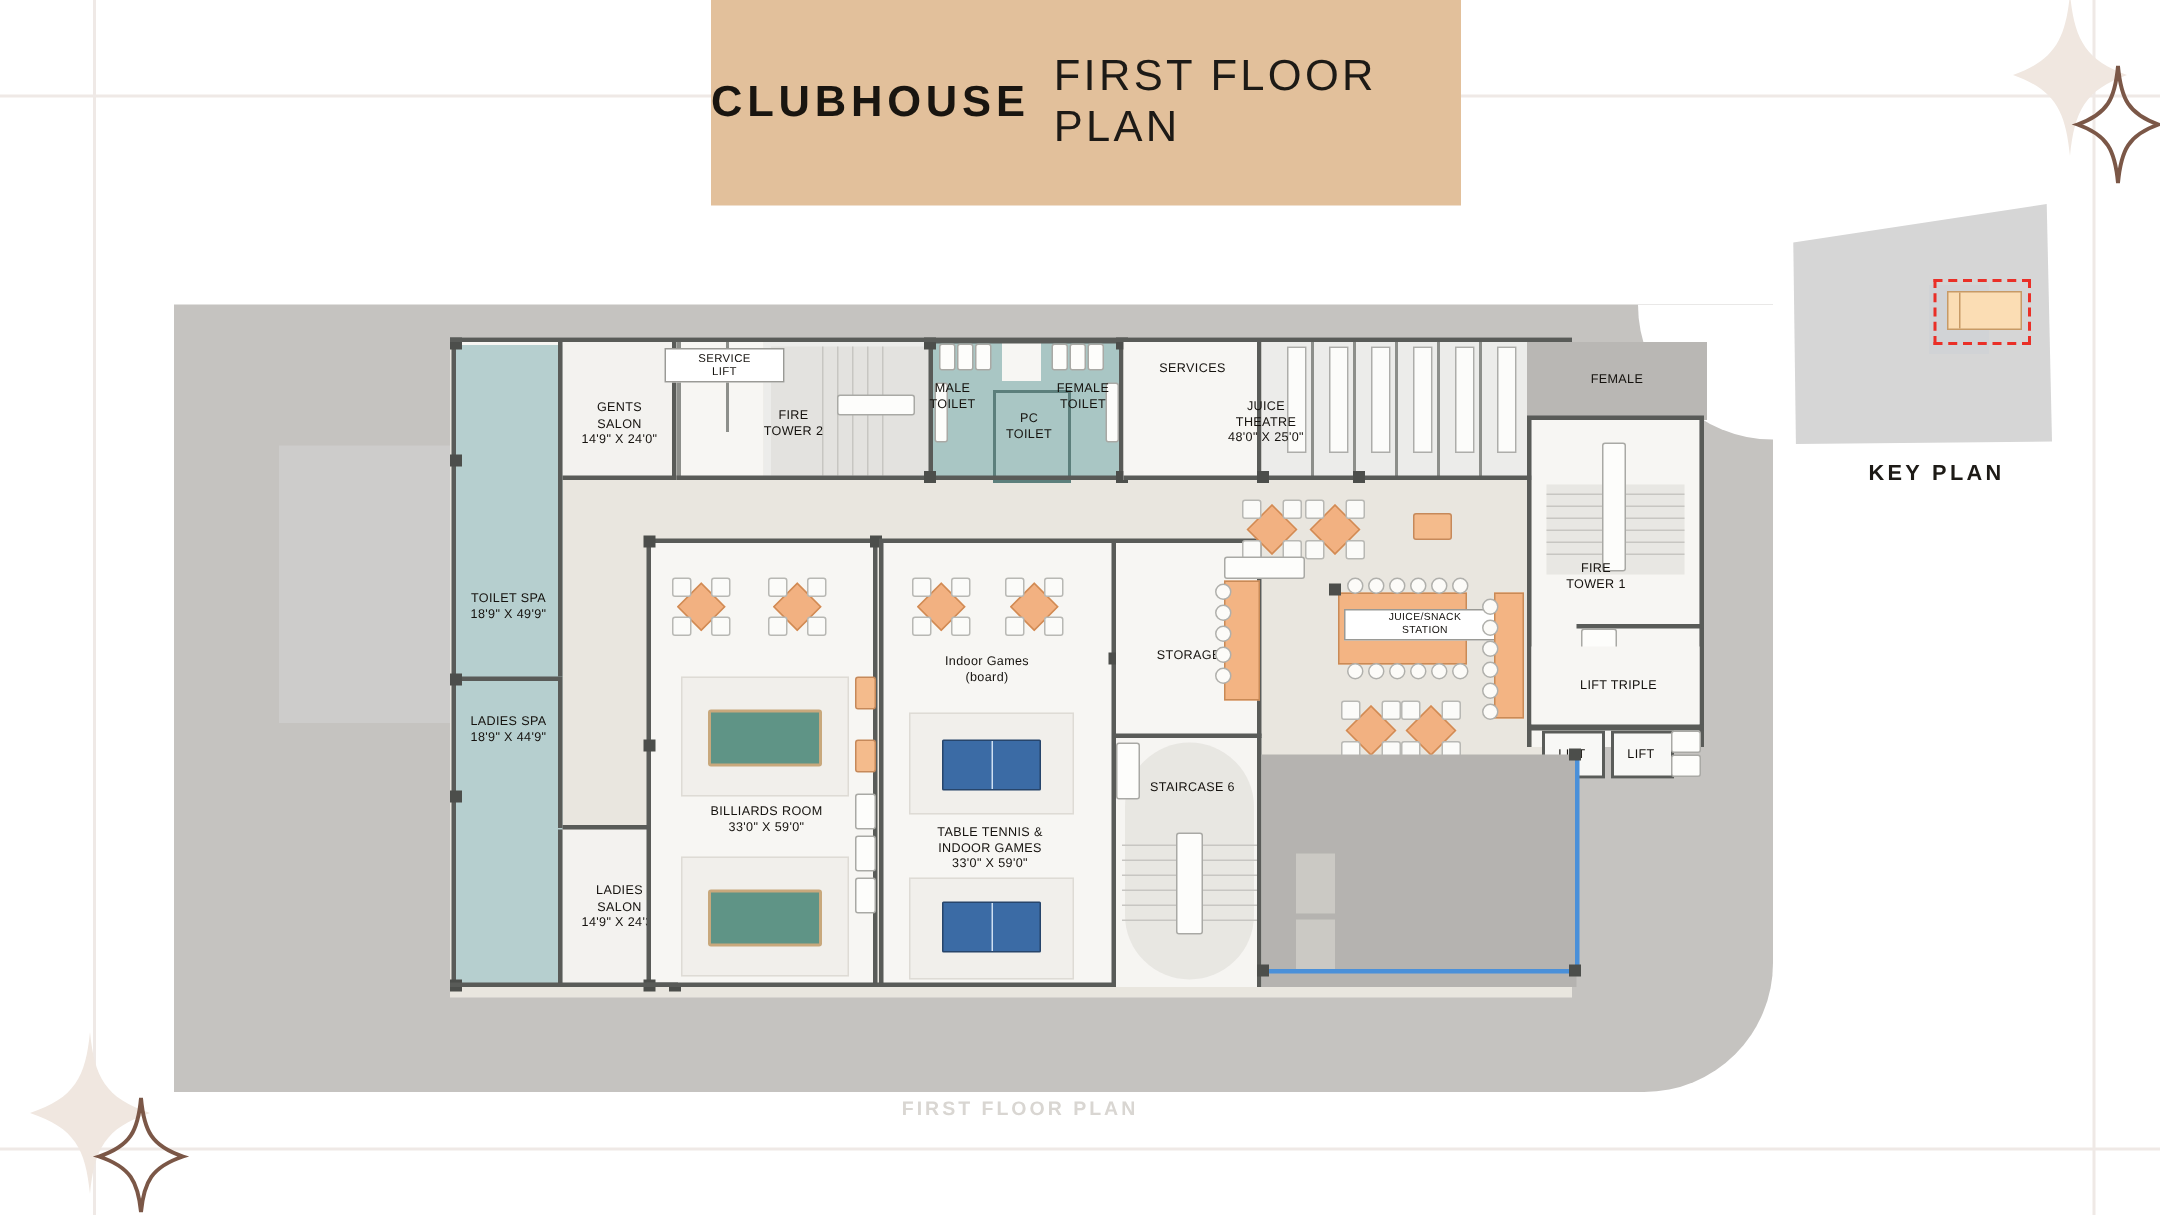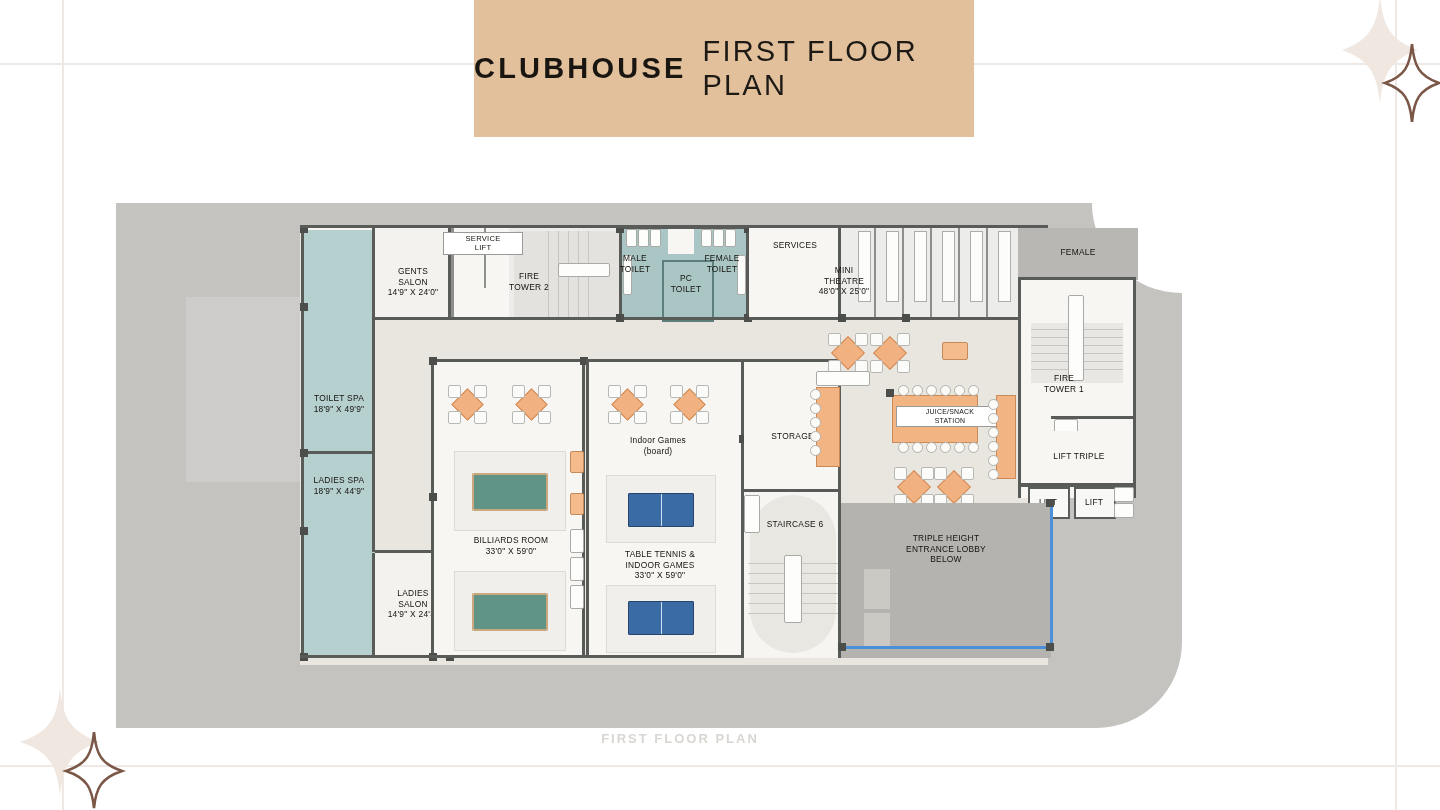--- a/index.html
+++ b/index.html
@@ -130,20 +130,27 @@
       <path d="M56 2 C59 32 66 46 96 56 C66 66 59 80 56 110 C53 80 46 66 16 56 C46 46 53 32 56 2 Z" fill="#f0e7e0"></path>
       <path d="M90 46 C92 68 97 78 118 85 C97 92 92 102 90 122 C88 102 83 92 62 85 C83 78 88 68 90 46 Z" fill="none" stroke="#7b5747" stroke-width="2.6"></path>
     </svg>
   </div>
 
   <div class="title-banner">
     <div class="title-main">CLUBHOUSE</div>
     <div class="title-sub">FIRST FLOOR PLAN</div>
   </div>
 
+  <div class="keyplan">
+    <div class="kp-shape"></div>
+    <div class="kp-shade"></div>
+    <div class="kp-block"></div>
+    <div class="kp-dash"></div>
+    <div class="kp-label">KEY PLAN</div>
+  </div>
 
   <div class="board">
     <div class="tr-round"></div>
     <div class="ghost-left"></div>
 
     <div class="slab"></div>
 
     <div class="room rm-spa" style="left:187px;top:25px;width:72px;height:430px;"></div>
     <div class="room rm-pale" style="left:187px;top:25px;width:72px;height:2px;"></div>
 
@@ -256,21 +263,21 @@
     <div class="wall thin" style="left:758px;top:25px;width:2px;height:92px;"></div>
     <div class="wall thin" style="left:786px;top:25px;width:2px;height:92px;"></div>
     <div class="wall thin" style="left:814px;top:25px;width:2px;height:92px;"></div>
     <div class="wall thin" style="left:842px;top:25px;width:2px;height:92px;"></div>
     <div class="wall thin" style="left:870px;top:25px;width:2px;height:92px;"></div>
     <div class="wall" style="left:725px;top:114px;width:180px;height:3px;"></div>
     <div class="wall" style="left:929px;top:25px;width:3px;height:92px;"></div>
     <div class="col" style="left:722px;top:111px;"></div>
     <div class="col" style="left:786px;top:111px;"></div>
     <div class="lbl" style="left:691px;top:62px;width:74px;">
-      <div>MINI</div>
+      <div>JUICE</div>
       <div>THEATRE</div>
       <div>48'0" X 25'0"</div>
     </div>
 
     <div class="room rm-grey" style="left:902px;top:25px;width:120px;height:52px;"></div>
     <div class="lbl" style="left:902px;top:44px;width:120px;">
       <div>FEMALE</div>
     </div>
 
     <div class="room rm-pale" style="left:905px;top:77px;width:112px;height:218px;"></div>
@@ -443,25 +450,20 @@
     <div class="chair" style="left:805px;top:291px;width:11px;height:11px;"></div>
     <div class="ftab" style="left:826px;top:272px;width:22px;height:22px;"></div>
     <div class="chair" style="left:818px;top:264px;width:11px;height:11px;"></div>
     <div class="chair" style="left:845px;top:264px;width:11px;height:11px;"></div>
     <div class="chair" style="left:818px;top:291px;width:11px;height:11px;"></div>
     <div class="chair" style="left:845px;top:291px;width:11px;height:11px;"></div>
 
     <div class="fixture" style="left:700px;top:168px;width:52px;height:13px;"></div>
 
     <div class="room rm-lobby" style="left:725px;top:300px;width:210px;height:155px;"></div>
-    <div class="lbl" style="left:740px;top:330px;width:180px;">
-      <div>TRIPLE HEIGHT</div>
-      <div>ENTRANCE LOBBY</div>
-      <div>BELOW</div>
-    </div>
     <div class="faint" style="left:748px;top:366px;width:26px;height:40px;"></div>
     <div class="faint" style="left:748px;top:410px;width:26px;height:34px;"></div>
 
     <div class="blueline" style="left:934px;top:300px;width:3px;height:145px;"></div>
     <div class="blueline" style="left:725px;top:443px;width:212px;height:3px;"></div>
     <div class="col" style="left:930px;top:296px;"></div>
     <div class="col" style="left:930px;top:440px;"></div>
     <div class="col" style="left:722px;top:440px;"></div>
 
     <div class="wall" style="left:184px;top:22px;width:748px;height:3px;"></div>

